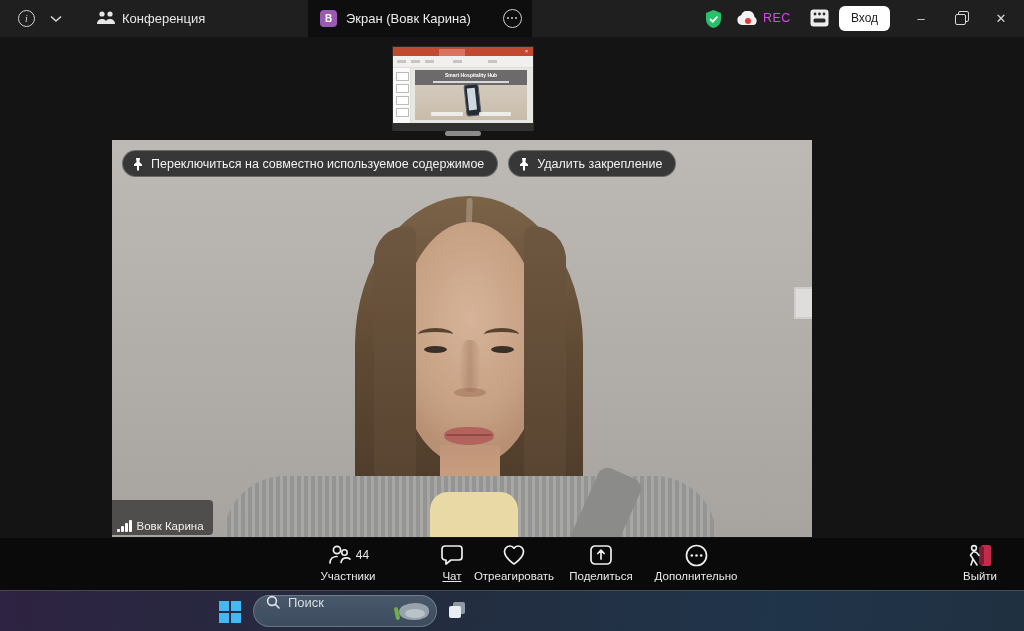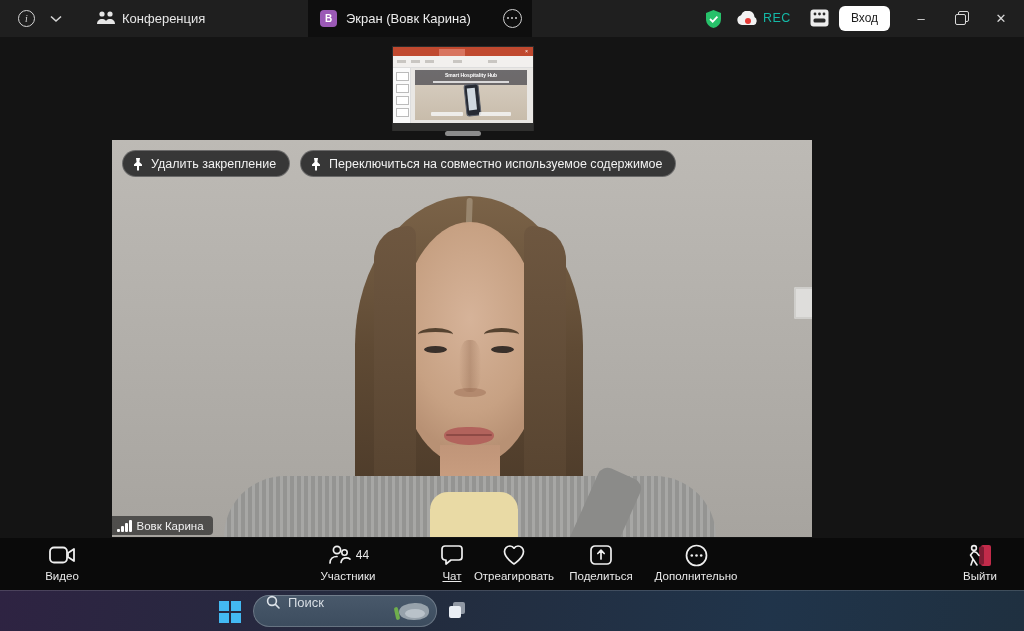--- a/index.html
+++ b/index.html
@@ -12,21 +12,21 @@
   .topbar{position:absolute;left:0;top:0;width:1024px;height:37px;background:#1f1f1f;}
   .info-circle{position:absolute;left:18px;top:10px;width:15px;height:15px;border:1.4px solid #d6d6d6;
     border-radius:50%;color:#d6d6d6;font-size:10px;line-height:15px;text-align:center;font-style:italic;font-family:"Liberation Serif",serif;}
   .conf-label{position:absolute;left:122px;top:11px;color:#e6e6e6;font-size:13px;}
   .screen-tab{position:absolute;left:308px;top:0;width:224px;height:37px;background:#0e0e0e;border-radius:0 0 0 0;}
   .tab-badge{position:absolute;left:12px;top:10px;width:17px;height:17px;border-radius:4px;
     color:#fff;font-size:10px;font-weight:bold;text-align:center;line-height:17px;}
   .tab-label{position:absolute;left:38px;top:11px;color:#ececec;font-size:13px;white-space:nowrap;}
   .tab-ellipsis{position:absolute;right:10px;top:9px;width:17px;height:17px;border:1.4px solid #cfcfcf;border-radius:50%;}
   .tab-ellipsis i{position:absolute;top:7px;width:2.4px;height:2.4px;border-radius:50%;background:#cfcfcf;}
-  .rec-text{position:absolute;left:763px;top:11px;color:#14b8a6;font-size:12.5px;letter-spacing:.5px;}
+  .rec-text{position:absolute;left:763px;top:11px;color:#d946ef;font-size:12.5px;letter-spacing:.5px;}
   .login-btn{position:absolute;left:839px;top:6px;width:51px;height:25px;background:#fff;border-radius:6px;
     color:#1c1c1c;font-size:12px;text-align:center;line-height:25px;}
   .win-btn{position:absolute;top:0;width:36px;height:37px;color:#d9d9d9;text-align:center;line-height:37px;font-size:13px;}
   .restore-sq{position:absolute;left:13px;top:14px;width:9px;height:9px;border:1.2px solid #d9d9d9;border-radius:2px;background:#1f1f1f;}
   .restore-sq.back{left:16px;top:11px;background:transparent;}
 
   
   .thumb{position:absolute;left:393px;top:47px;width:140px;height:83px;background:#fff;box-shadow:0 0 0 1px #2a2a2a;}
   .thumb-title{height:9px;background:#c0492f;position:relative;}
   .thumb-title .tablet{position:absolute;left:46px;top:2px;width:26px;height:7px;background:#d8745f;}
@@ -66,21 +66,21 @@
   .sweater{position:absolute;left:112px;top:336px;width:492px;height:61px;background:#9d9d9b;border-radius:85px 85px 0 0;
     background-image:repeating-linear-gradient(90deg,rgba(255,255,255,.10) 0 3px,rgba(0,0,0,.06) 3px 7px);}
   .strap{position:absolute;left:470px;top:330px;width:46px;height:90px;background:#8b8b89;transform:rotate(24deg);border-radius:10px;}
   .inner-top{position:absolute;left:318px;top:352px;width:88px;height:45px;background:#e9daa5;border-radius:18px 18px 0 0;}
 
   .banner-row{position:absolute;left:10px;top:10px;display:flex;gap:10px;}
   .banner{height:25px;background:rgba(45,45,45,.93);border:1px solid rgba(255,255,255,.25);border-radius:14px;
     display:flex;align-items:center;padding:0 13px 0 9px;color:#f2f2f2;font-size:12.5px;white-space:nowrap;}
   .banner svg{margin-right:7px;}
   .name-tag{position:absolute;left:0;bottom:2px;height:19px;background:rgba(25,25,25,.62);border-radius:0 4px 4px 0;
-    display:flex;align-items:center;padding:0 9px 0 5px;color:#f0f0f0;font-size:11.5px;}
+    display:flex;align-items:center;padding:16px 9px 0 5px;color:#f0f0f0;font-size:11.5px;}
   .bars{display:inline-flex;align-items:flex-end;gap:1.5px;margin-right:5px;}
   .bars i{width:2.5px;background:#fff;border-radius:1px;display:block;}
 
   
   .ztoolbar{position:absolute;left:0;top:538px;width:1024px;height:52px;background:#0a0a0a;}
   .zitem{position:absolute;top:5px;display:flex;flex-direction:column;align-items:center;color:#e9e9e9;}
   .zitem .ic{height:24px;display:flex;align-items:center;gap:5px;}
   .zitem .lbl{font-size:11.5px;margin-top:3px;color:#e9e9e9;white-space:nowrap;}
   .zcount{font-size:12px;color:#e9e9e9;}
 
@@ -207,52 +207,43 @@
     <div class="neck"></div>
     <div class="sweater"></div>
     <div class="strap"></div>
     <div class="inner-top"></div>
 
     <div class="banner-row">
       <div class="banner">
         <svg width="12" height="14" viewBox="0 0 12 14">
           <path d="M4 1h4l-0.6 4 2.6 2.4V9H7v4l-1 1-1-1V9H2V7.4L4.6 5z" fill="#fff"></path>
         </svg>
-        <span>Удалить закрепление</span>
+        <span>Переключиться на совместно используемое содержимое</span>
       </div>
       <div class="banner">
         <svg width="12" height="14" viewBox="0 0 12 14">
           <path d="M4 1h4l-0.6 4 2.6 2.4V9H7v4l-1 1-1-1V9H2V7.4L4.6 5z" fill="#fff"></path>
         </svg>
-        <span>Переключиться на совместно используемое содержимое</span>
+        <span>Удалить закрепление</span>
       </div>
     </div>
 
     <div class="name-tag">
       <span class="bars">
         <i style="height:3px;"></i>
           <i style="height:6px;"></i>
           <i style="height:9px;"></i>
           <i style="height:12px;"></i>
       </span>
       <span>Вовк Карина</span>
     </div>
   </div>
 
   <div class="ztoolbar">
 
-    <div class="zitem" style="left:22px;width:80px;">
-      <div class="ic">
-        <svg width="27" height="18" viewBox="0 0 27 18">
-          <rect x="1" y="1.5" width="17" height="15" rx="4" fill="none" stroke="#efefef" stroke-width="1.8"></rect>
-          <path d="M19 7l6-4v12l-6-4z" fill="none" stroke="#efefef" stroke-width="1.8" stroke-linejoin="round"></path>
-        </svg>
-      </div>
-      <div class="lbl">Видео</div>
-    </div>
 
     <div class="zitem" style="left:304px;width:88px;text-align:center;">
       <div class="ic">
         <svg width="24" height="22" viewBox="0 0 24 22">
           <circle cx="10" cy="6" r="3.6" fill="none" stroke="#efefef" stroke-width="1.7"></circle>
           <path d="M3 19c0-4 3-6.5 7-6.5" fill="none" stroke="#efefef" stroke-width="1.7" stroke-linecap="round"></path>
           <circle cx="17.5" cy="8.5" r="2.7" fill="none" stroke="#efefef" stroke-width="1.6"></circle>
           <path d="M14 18.5c.5-3 2.5-4.6 5.5-4.6 1.5 0 2.6.4 3.5 1.2" fill="none" stroke="#efefef" stroke-width="1.6" stroke-linecap="round"></path>
         </svg>
         <span class="zcount">44</span>

